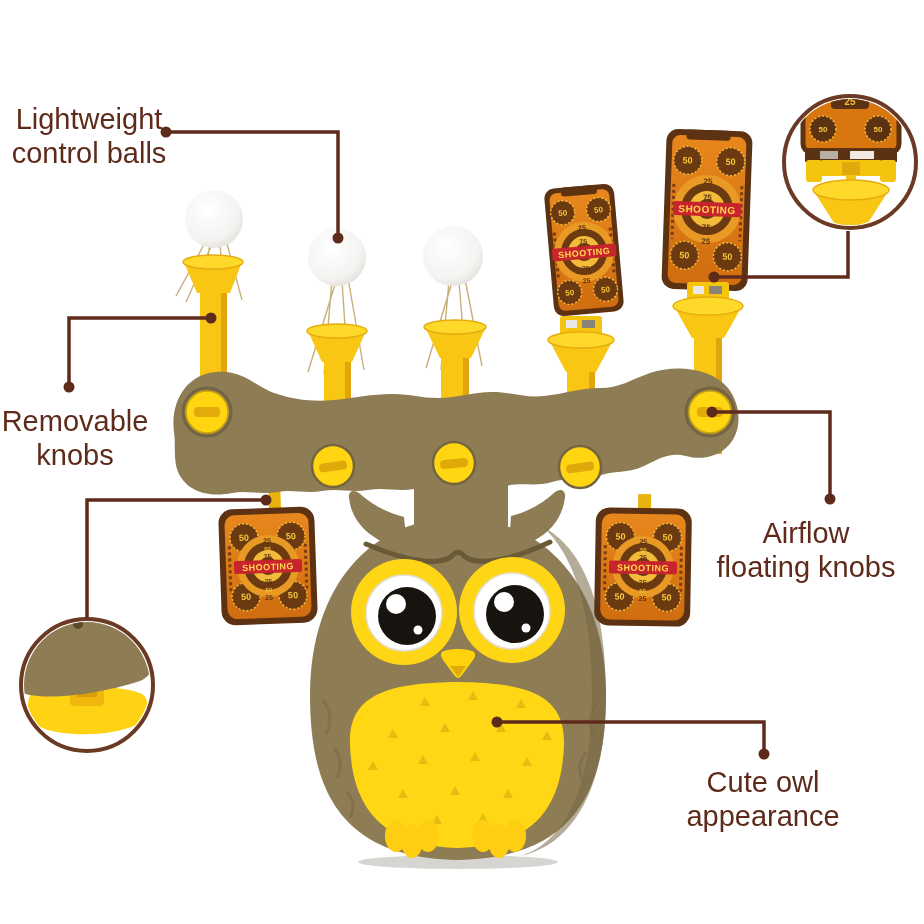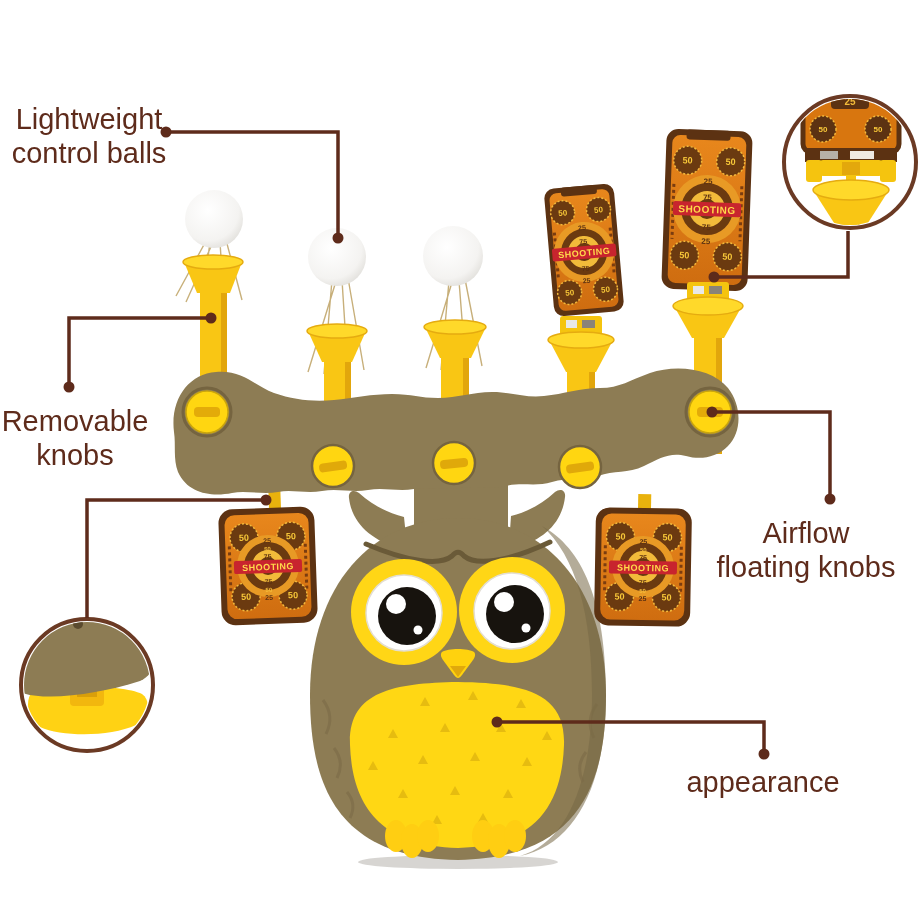--- a/index.html
+++ b/index.html
@@ -371,16 +371,17 @@
 </div>
 <div class="label" style="left:0;top:396px;width:150px;">
   <span>Removable</span>
   <span>knobs</span>
 </div>
 <div class="label" style="left:709px;top:508px;width:194px;">
   <span>Airflow</span>
   <span>floating knobs</span>
 </div>
 <div class="label" style="left:668px;top:757px;width:190px;">
+  <span>Cute owl</span>
   <span>appearance</span>
 </div>
 
 </div>
 
 </body></html>

